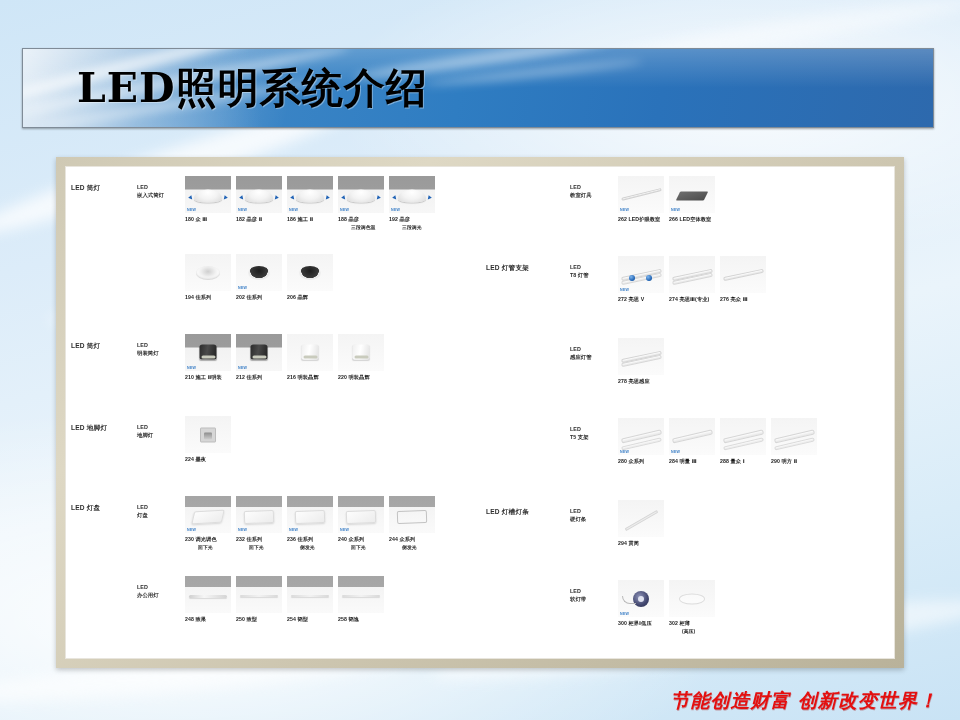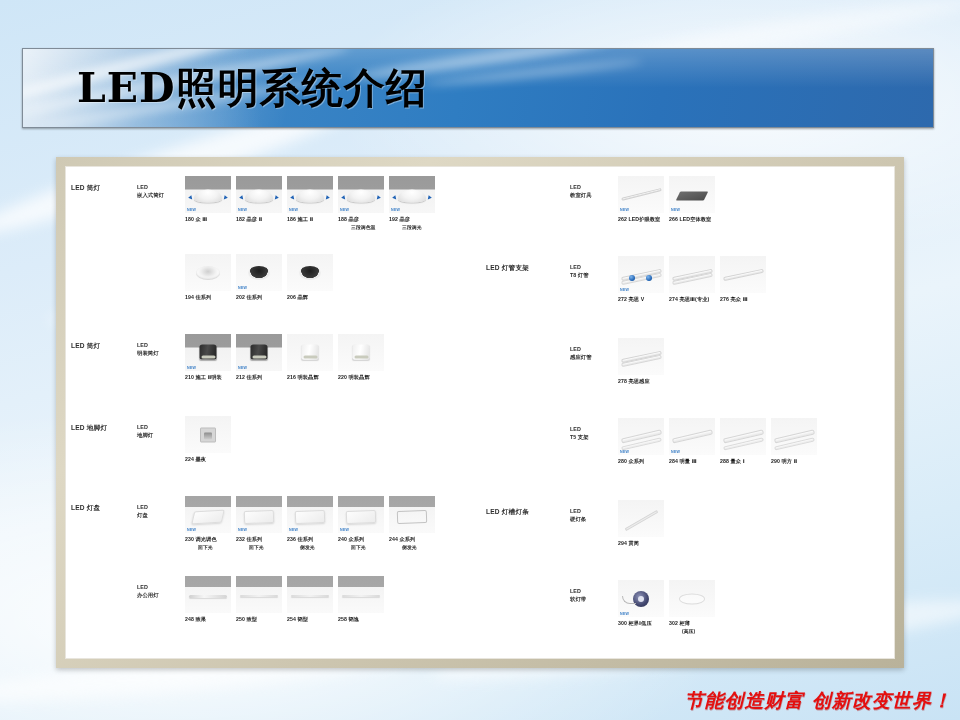--- a/index.html
+++ b/index.html
@@ -147,21 +147,21 @@
     width:26px;height:11px;border:1.2px solid #dcdcdc;border-radius:50%;background:rgba(255,255,255,.4);}
   .tbar{position:absolute;left:6%;right:6%;top:44%;height:5px;
     background:linear-gradient(180deg,#fdfdfd,#e6e6e6);border:.5px solid #d6d6d6;border-radius:2px;
     transform:rotate(-13deg);}
   .tbar.b{top:64%;height:4px;transform:rotate(-13deg);opacity:.85;}
   .angle{position:absolute;left:10%;right:10%;top:50%;height:3px;background:#ededed;
     border:.5px solid #d5d5d5;border-radius:1px;transform:rotate(-30deg);}
 
   
   .slogan{
-    position:absolute; right:8px; bottom:6px;
+    position:absolute; right:22px; bottom:6px;
     font-family:"DejaVu Serif","Liberation Serif",serif;
     font-size:19px; font-weight:700; font-style:italic; color:#e40f0f;
     letter-spacing:1px; white-space:nowrap;
     text-shadow:.5px .5px 0 rgba(160,0,0,.35);
     text-align:right;
   }
 </style>
 </head>
 <body>
 

